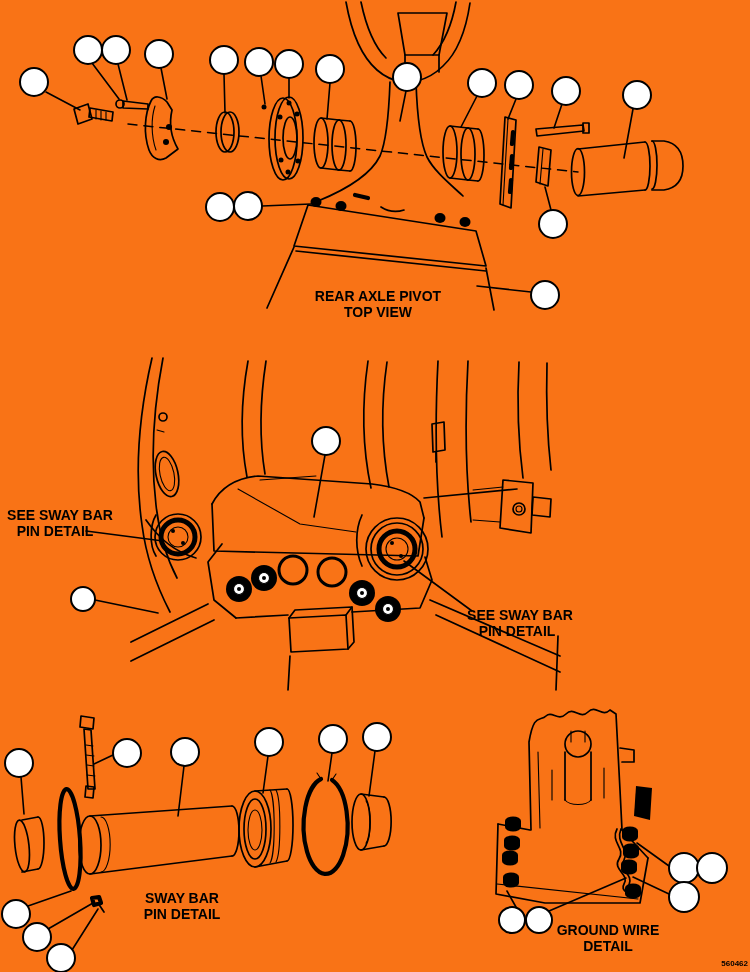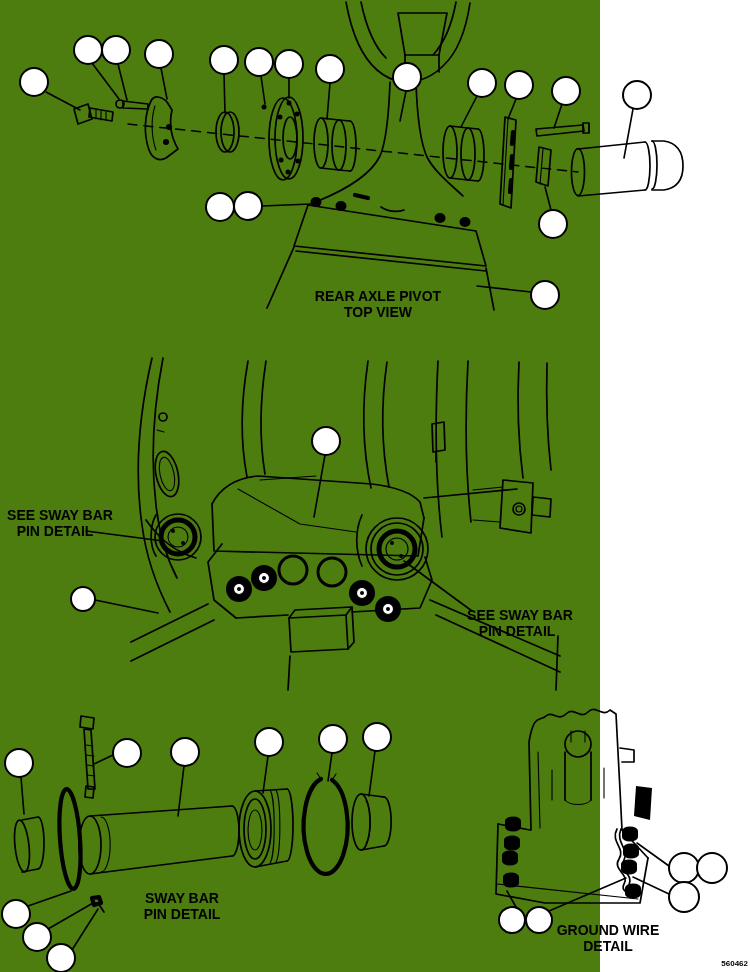--- a/index.html
+++ b/index.html
@@ -1,16 +1,16 @@
 <!DOCTYPE html>
 <html><head>
 <meta charset="utf-8">
 <style>
   html,body{margin:0;padding:0;background:#fff;width:750px;height:972px;overflow:hidden;}
-  #page{position:relative;width:600px;height:972px;background:#4d7c0f;}
+  #page{position:relative;width:750px;height:972px;background:#f97316;}
   svg{position:absolute;left:0;top:0;}
   
   .art path,.art ellipse,.art circle,.art line,.art polyline{stroke:#000;fill:none;stroke-width:1.7;stroke-linecap:round;stroke-linejoin:round;}
   .art .fill{fill:#000;stroke:none;}
   .art .wfill{fill:#fff;}
   .art .ring{stroke-width:5;}
   .art .thick{stroke-width:4.2;}
   .art .thin{stroke-width:1.1;}
   .art .dash{stroke-dasharray:9 7;stroke-width:1.5;}
   .balloon{fill:#fff;stroke:#000;stroke-width:2;}

